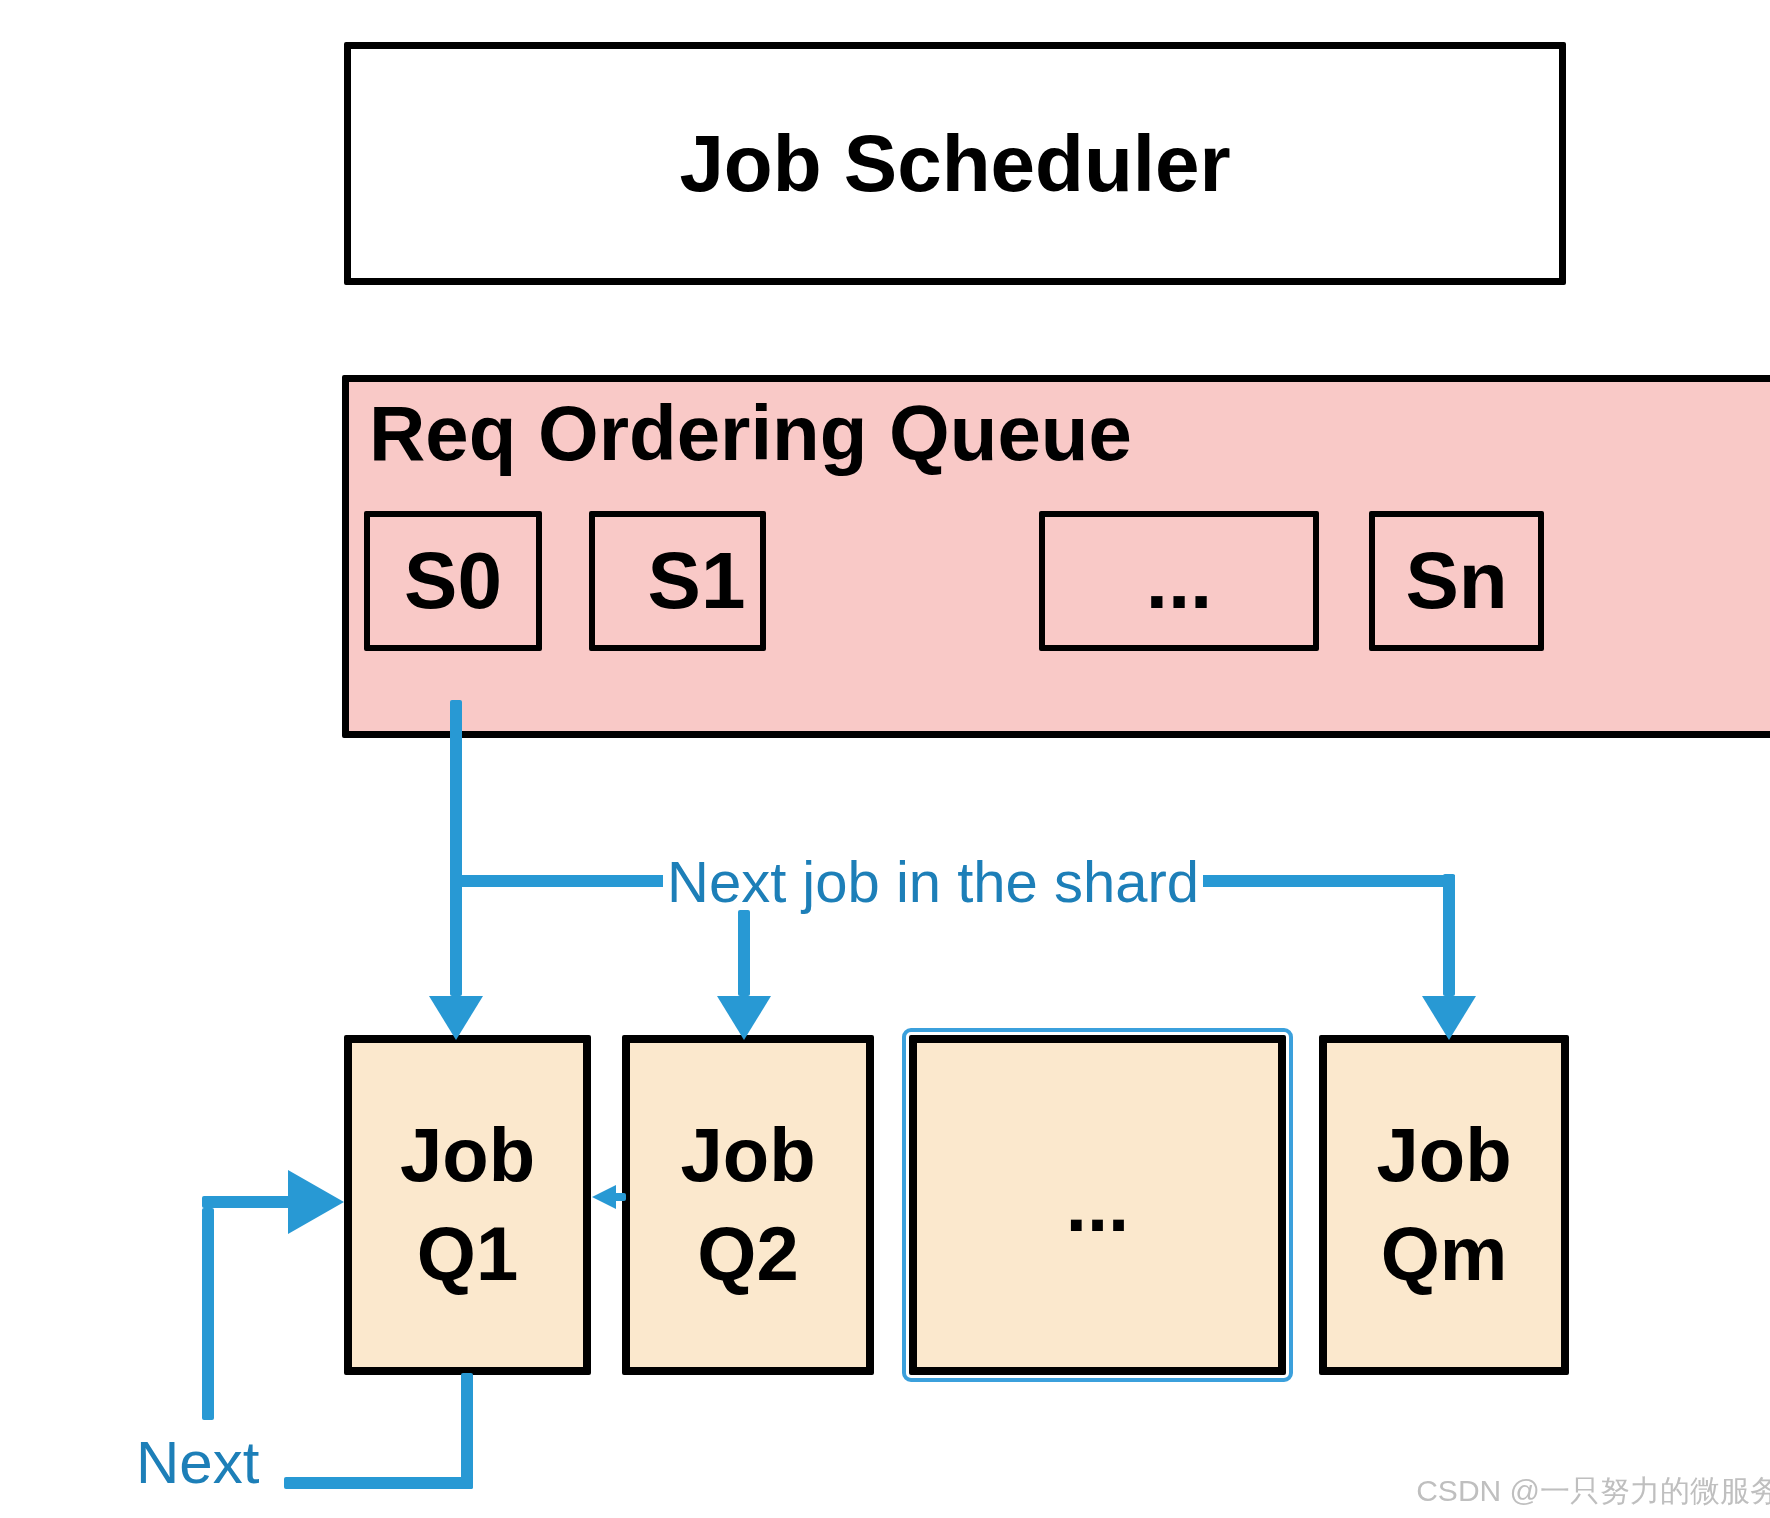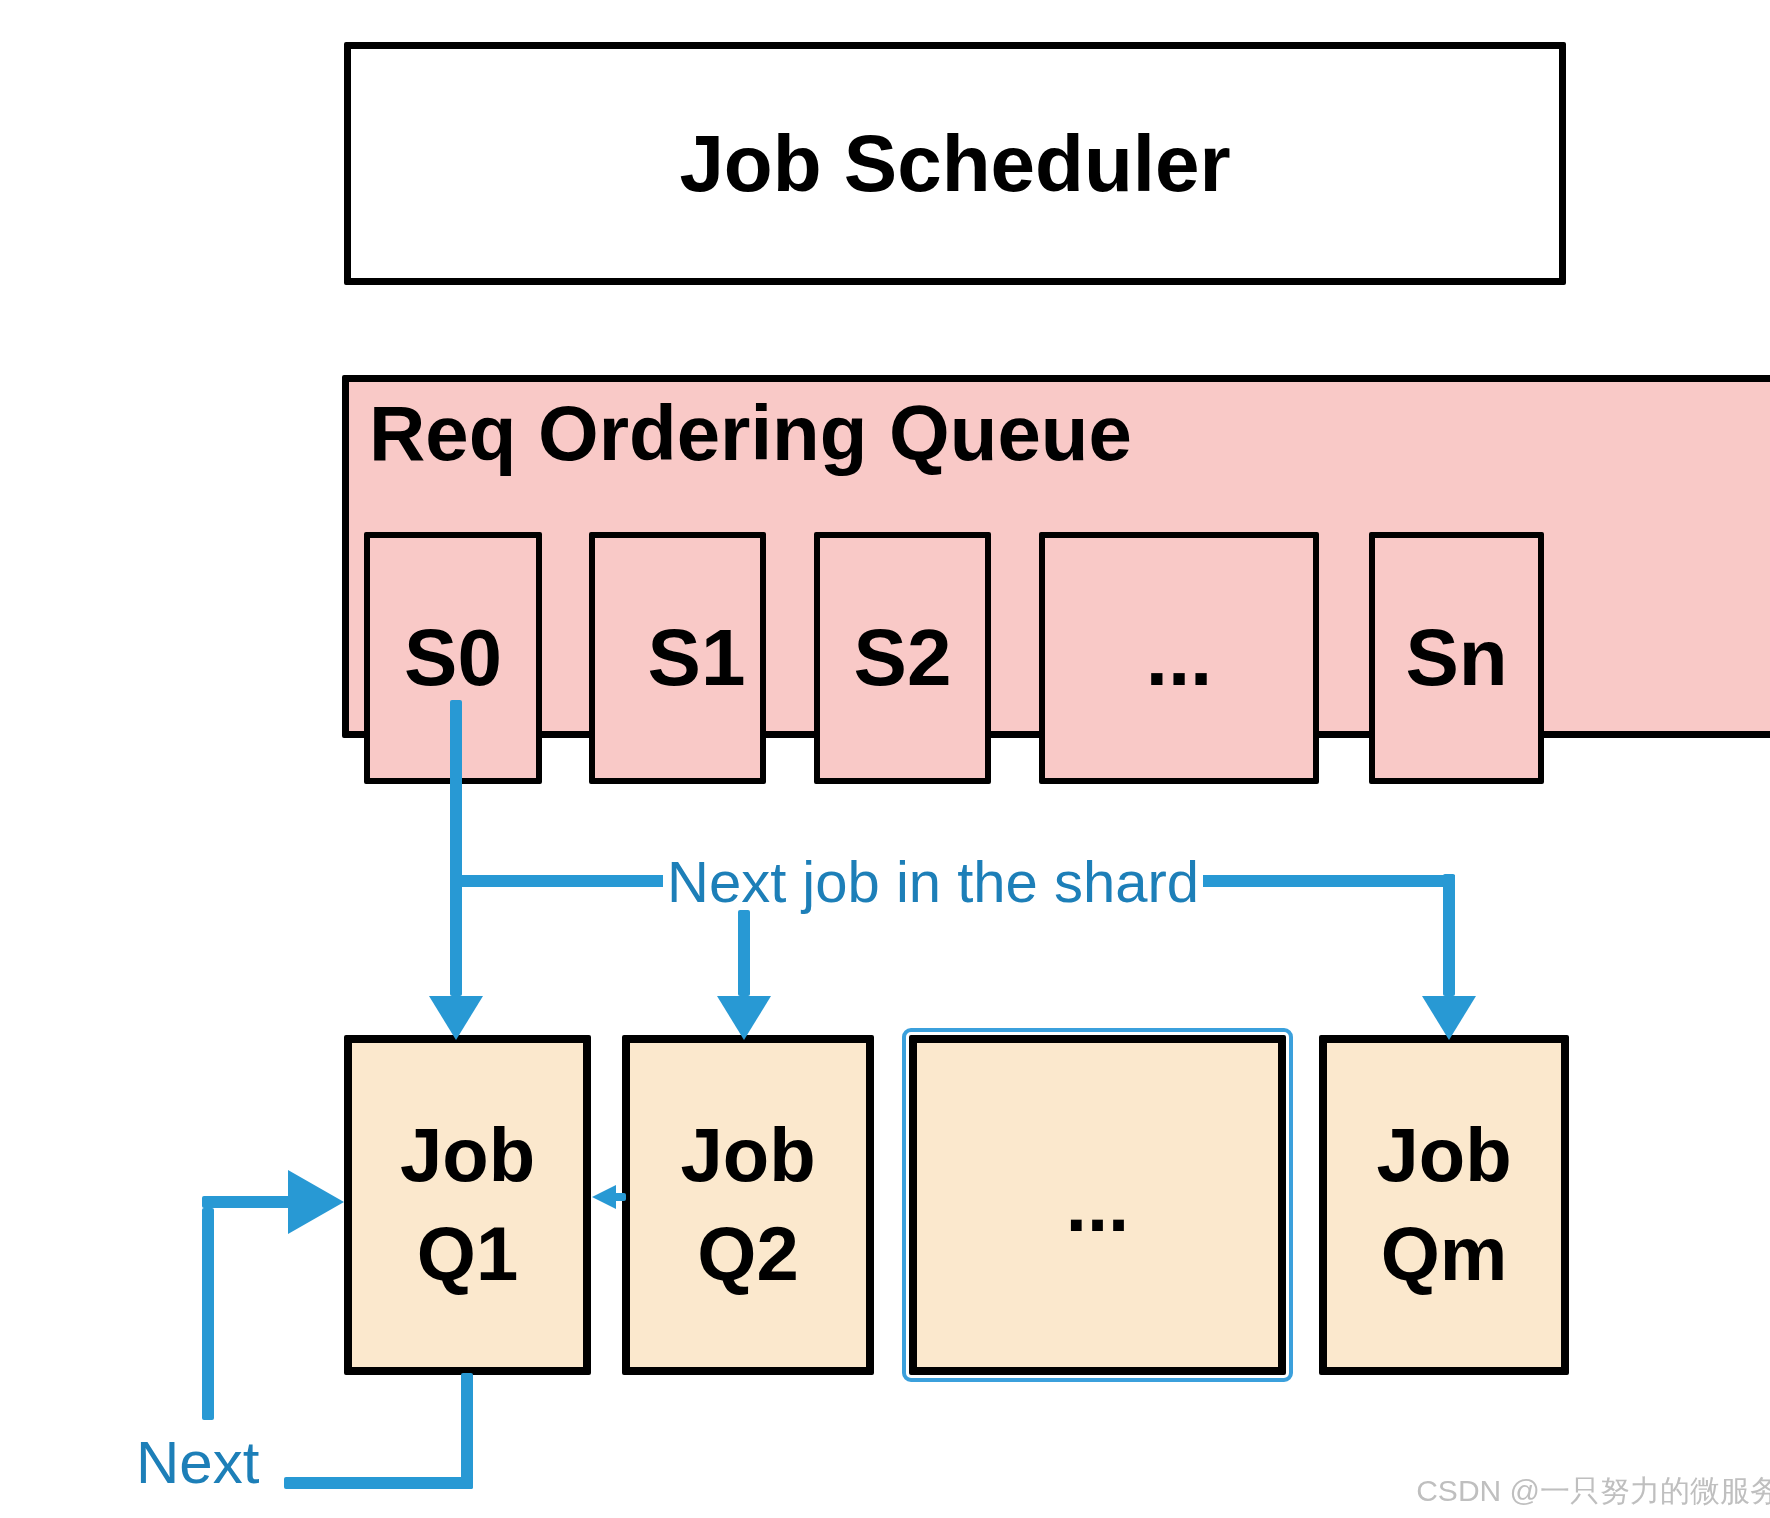--- a/index.html
+++ b/index.html
@@ -34,21 +34,21 @@
   .queue-box {
     left: 318px; top: 375px; width: 1440px; height: 363px;
     background: var(--shard-fill);
   }
   .queue-title {
     position: absolute; left: 20px; top: 6px;
     font-size: 78px; font-weight: bold; color: #000;
     white-space: nowrap;
   }
   .shard {
-    top: 532px; height: 252px;
+    top: 511px; height: 140px;
     background: var(--shard-fill);
     border: 6px solid #000; border-radius: 2px;
     display: flex; align-items: center; justify-content: center;
     font-size: 80px; font-weight: bold; color: #000;
   }
   .shard.s0 { left: 340px;  width: 178px; }
   .shard.s1 { left: 565px;  width: 177px; padding-left: 38px; }
   .shard.s2 { left: 790px;  width: 177px; }
   .shard.sdots { left: 1015px; width: 280px; }
   .shard.sn { left: 1345px; width: 175px; }
@@ -115,23 +115,20 @@
   <div class="abs outlined queue-box">
     <div class="queue-title">Req Ordering Queue</div>
   </div>
 
   <div class="abs shard s0">
     <span>S0</span>
   </div>
   <div class="abs shard s1">
     <span>S1</span>
   </div>
-  <div class="abs shard s2">
-    <span>S2</span>
-  </div>
   <div class="abs shard sdots">
     <span>...</span>
   </div>
   <div class="abs shard sn">
     <span>Sn</span>
   </div>
 
   <div class="abs jobq q1">
     <span class="q-label">Job
 Q1</span>

